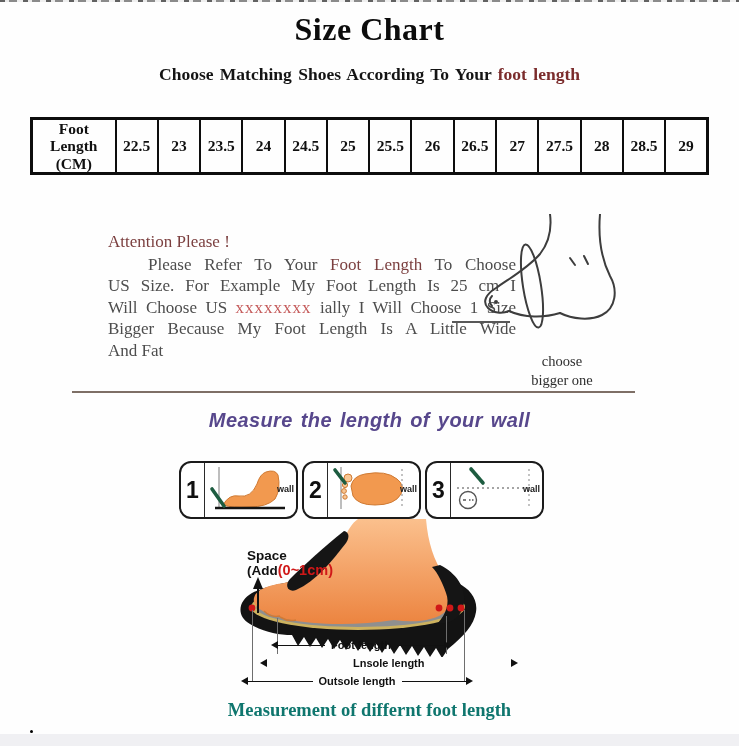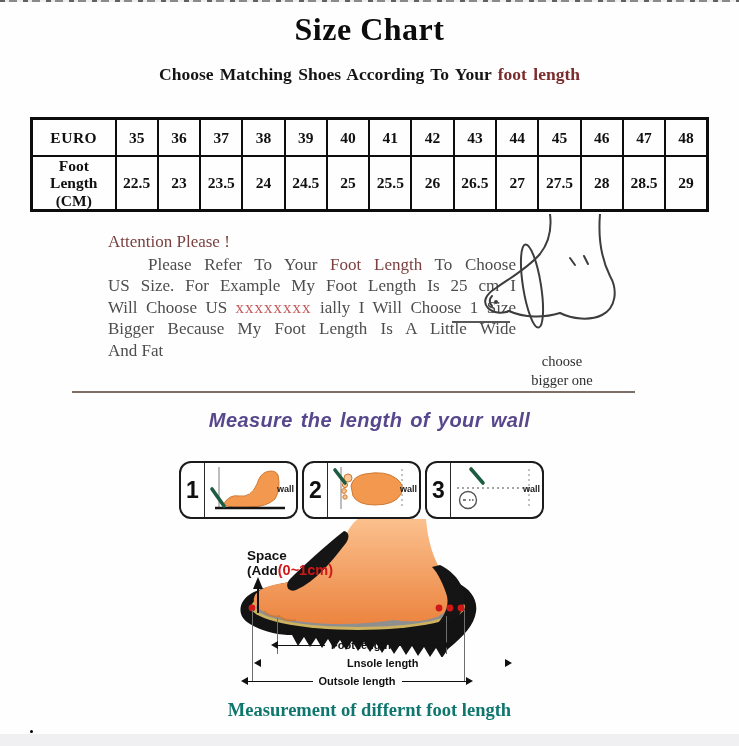--- a/index.html
+++ b/index.html
@@ -85,21 +85,21 @@
   .measure-row{
     position:absolute;height:12px;display:flex;align-items:center;
     font-family:"Liberation Sans",sans-serif;font-weight:700;font-size:11px;color:#101010;
   }
   .measure-row .line{flex:1 1 auto;height:0;border-top:1.7px solid #111;}
   .measure-row .lab{padding:0 6px;white-space:nowrap;}
   .ah{width:0;height:0;border-top:4px solid transparent;border-bottom:4px solid transparent;}
   .ah.left{border-right:7px solid #111;}
   .ah.right{border-left:7px solid #111;}
   .mr1{left:271px;top:639px;width:180px;}
-  .mr2{left:254px;top:657px;width:212px;gap:40px;}
+  .mr2{left:260px;top:657px;width:212px;gap:40px;}
   .mr3{left:241px;top:675px;width:232px;}
   .caption{
     position:absolute;top:700px;left:0;width:100%;text-align:center;
     font-weight:700;font-size:18.5px;color:#0f766e;
   }
   .bottom-strip{position:absolute;left:0;top:734px;width:739px;height:12px;background:#f0f0f3;}
   .tiny-dot{position:absolute;left:30px;top:730px;width:3px;height:3px;background:#000;border-radius:50%;}
 </style>
 </head>
 <body>
@@ -122,37 +122,20 @@
       <col>
       <col>
       <col>
       <col>
       <col>
       <col>
       <col>
       <col>
     </colgroup>
   <tbody>
-      <tr class="r-euro">
-    <td class="row-label euro-label">EURO</td>
-    <td>35</td>
-    <td>36</td>
-    <td>37</td>
-    <td>38</td>
-    <td>39</td>
-    <td>40</td>
-    <td>41</td>
-    <td>42</td>
-    <td>43</td>
-    <td>44</td>
-    <td>45</td>
-    <td>46</td>
-    <td>47</td>
-    <td>48</td>
-  </tr>
   <tr class="r-foot">
     <td class="row-label">Foot Length (CM)</td>
     <td>22.5</td>
     <td>23</td>
     <td>23.5</td>
     <td>24</td>
     <td>24.5</td>
     <td>25</td>
     <td>25.5</td>
     <td>26</td>

